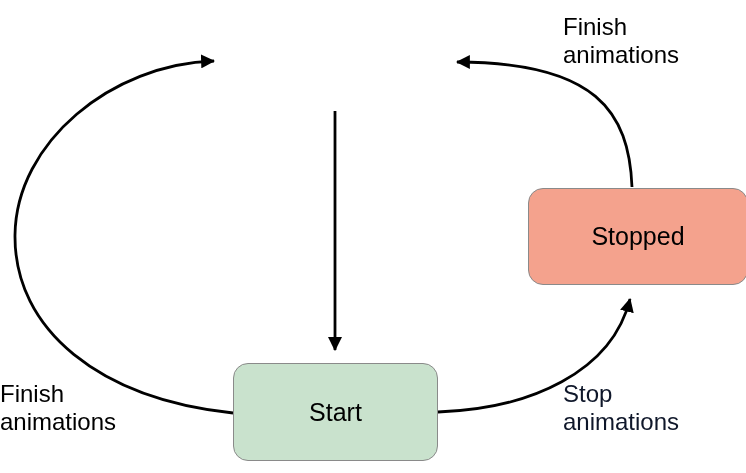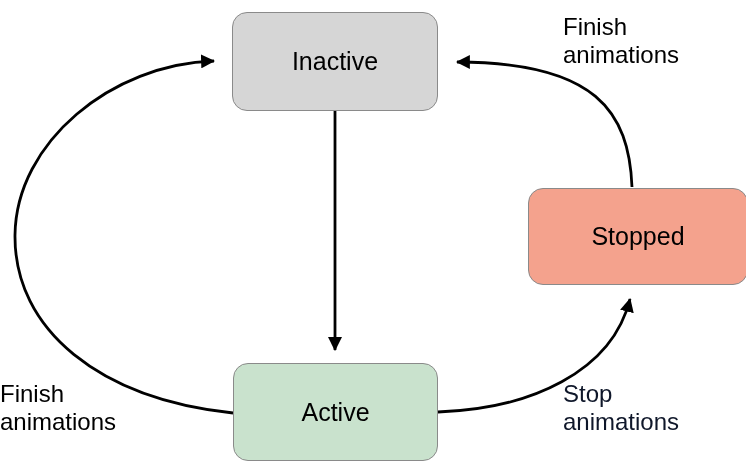--- a/index.html
+++ b/index.html
@@ -75,26 +75,23 @@
 
     <path class="edge" d="M335,111 L335,350" marker-end="url(#ah)" style="stroke: rgb(0, 0, 0);"></path>
 
     <path class="edge" d="M233,413 C100,399 14,330 15,235 C16,142 112,64 214,61" marker-end="url(#ah)" style="stroke: rgb(0, 0, 0);"></path>
 
     <path class="edge" d="M438,412 C530,409 612,372 630,299" marker-end="url(#ah)" style="stroke: rgb(0, 0, 0);"></path>
 
     <path class="edge" d="M632,187 C629,112 596,62 457,62" marker-end="url(#ah)" style="stroke: rgb(0, 0, 0);"></path>
   </svg>
 
-  <div class="state state--inactive" style="background-color: rgb(214, 214, 214); border-color: rgb(138, 138, 138);">
-    <span>Inactive</span>
-  </div>
 
   <div class="state state--active" style="background-color: rgb(201, 226, 205); border-color: rgb(138, 138, 138);">
-    <span>Active</span>
+    <span>Start</span>
   </div>
 
   <div class="state state--stopped" style="background-color: rgb(244, 162, 141); border-color: rgb(138, 138, 138);">
     <span>Stopped</span>
   </div>
 
 
   <div class="edge-label edge-label--finish-bottom-left" style="color: rgb(0, 0, 0);">Finish animations</div>
 
   <div class="edge-label edge-label--stop-bottom-right" style="color: #0f172a;">Stop animations</div>

